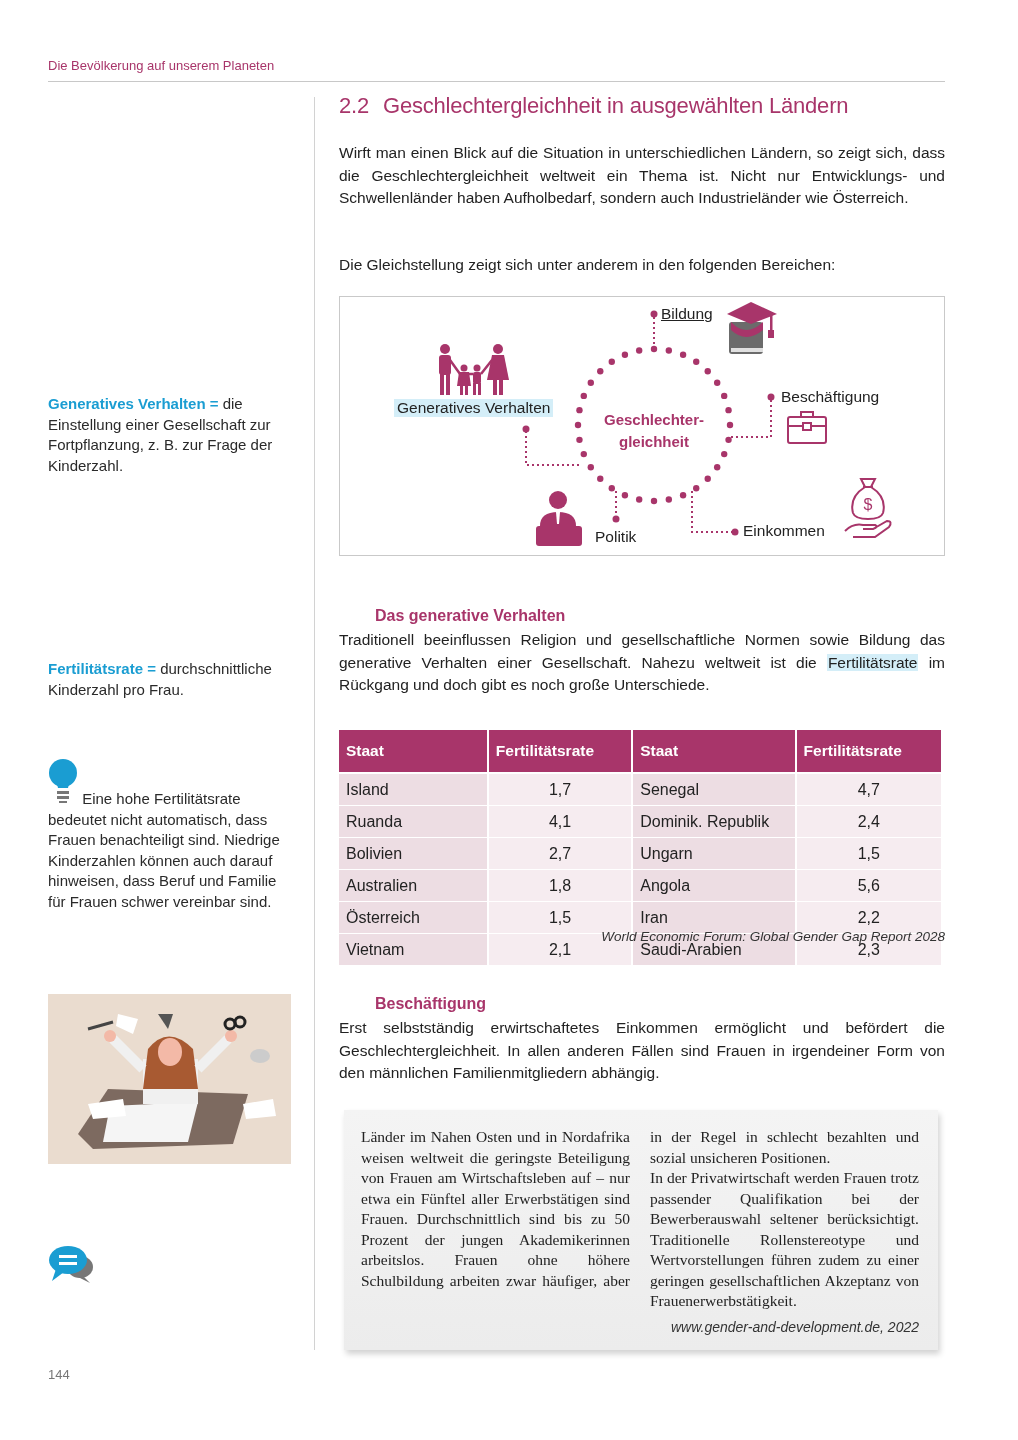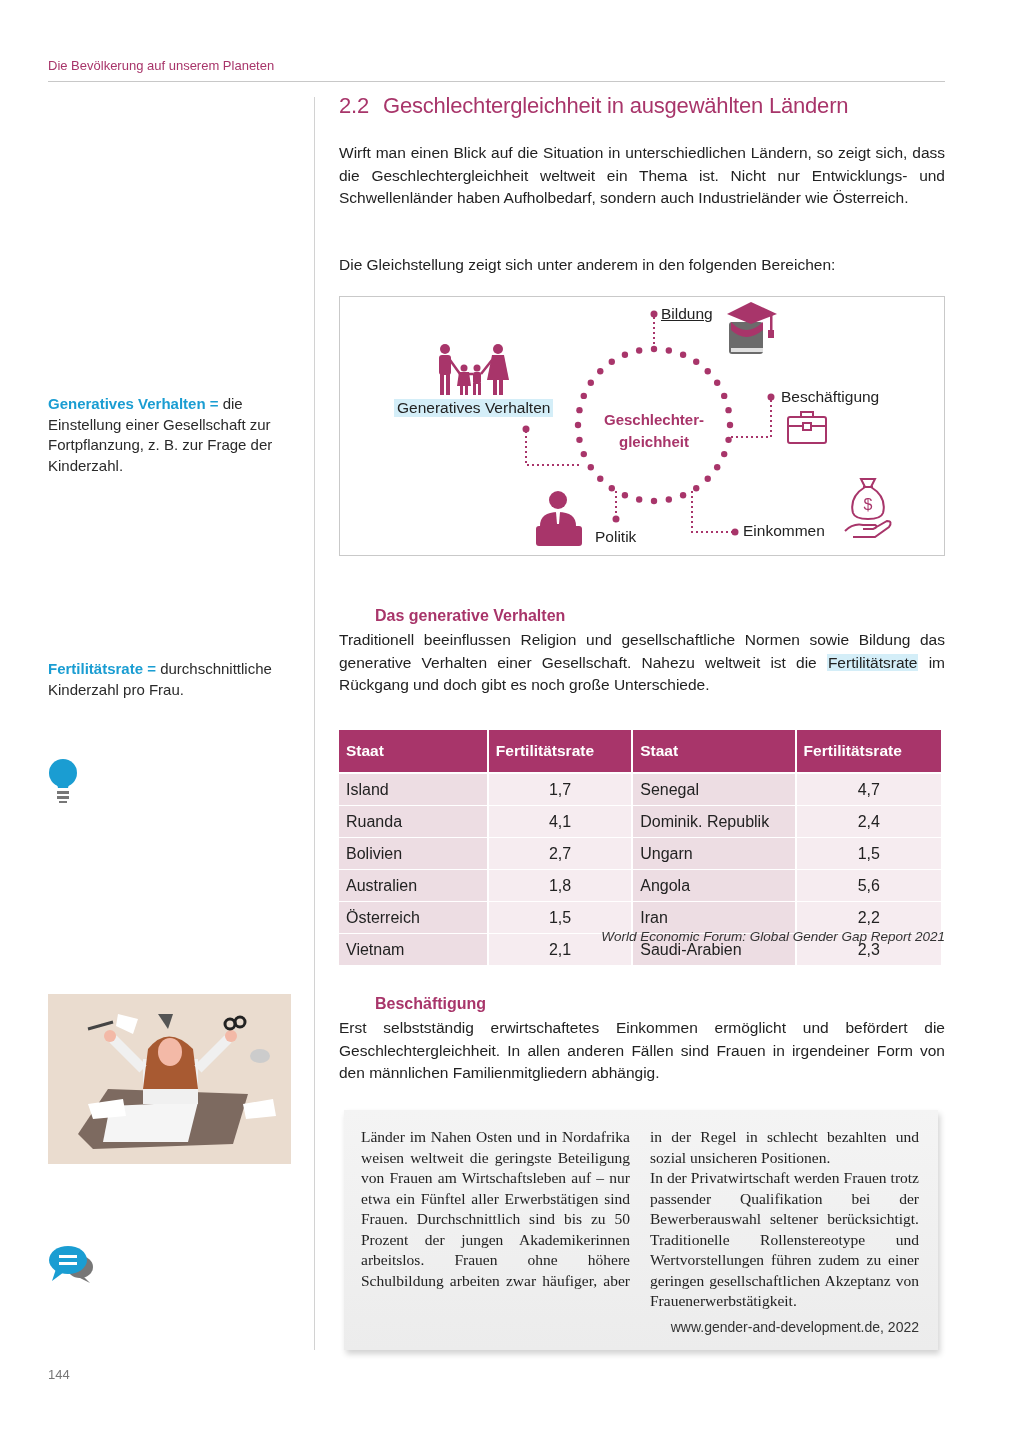--- a/index.html
+++ b/index.html
@@ -32,21 +32,21 @@
   table.fert th { background: #a8356a; color: #fff; font-size: 15.5px; text-align: left; font-weight: bold; padding: 12px 7px; height: 27px; border-bottom: 2px solid #fff; }
   table.fert td { font-size: 16px; height: 32px; padding: 0 7px; border-bottom: 1.5px solid #fff; color: #222; }
   table.fert td.c-name { background: #eddde3; }
   table.fert td.c-val { background: #f6ecf0; text-align: center; }
   .source { position: absolute; right: 73px; font-style: italic; font-size: 13.5px; color: #333; }
 
   
   .quote { position: absolute; left: 344px; top: 1110px; width: 594px; height: 240px; background: linear-gradient(180deg,#f4f4f4,#ececec); box-shadow: 2px 4px 6px rgba(0,0,0,0.18); }
   .quote-cols { position: absolute; left: 17px; top: 17px; width: 558px; column-count: 2; column-gap: 20px; font-family: "Liberation Serif", serif; font-size: 15.5px; line-height: 20.5px; text-align: justify; color: #222; height: 186px; column-fill: auto; }
   .quote-cols p { margin: 0; }
-  .quote-src { position: absolute; right: 19px; top: 209px; font-size: 14px; color: #333; }
+  .quote-src { position: absolute; right: 19px; top: 209px; font-style: italic; font-size: 14px; color: #333; }
 
   .illustration { position: absolute; left: 48px; top: 994px; width: 243px; height: 170px; background: #eadccf; }
   .page-number { position: absolute; left: 48px; top: 1367px; font-size: 13px; color: #777; }
   .icon-inline { display: inline-block; vertical-align: bottom; }
 </style>
 </head>
 <body>
 
 <div class="running-head">Die Bevölkerung auf unserem Planeten</div>
 <div class="head-rule"></div>
@@ -62,20 +62,21 @@
 <div class="sidebar-block" style="top:758px;">
   <span class="icon-inline">
     <svg width="30" height="46" viewBox="0 0 30 46">
       <circle cx="15" cy="15" r="14" fill="#1a9dd2"></circle>
       <path d="M8 22 Q15 34 22 22 L20 30 L10 30 Z" fill="#1a9dd2"></path>
       <rect x="9" y="33" width="12" height="3" fill="#777"></rect>
       <rect x="9" y="38" width="12" height="3" fill="#777"></rect>
       <rect x="11" y="43" width="8" height="2" fill="#777"></rect>
     </svg>
   </span>
+  <span>Eine hohe Fertilitätsrate bedeutet nicht automatisch, dass Frauen benachteiligt sind. Niedrige Kinderzahlen können auch darauf hinweisen, dass Beruf und Familie für Frauen schwer vereinbar sind.</span>
 </div>
 
 <div class="illustration">
   <svg width="243" height="170" viewBox="0 0 243 170">
     <polygon points="30,140 60,95 200,100 185,150 45,155" fill="#7d6a60"></polygon>
     <polygon points="62,112 150,108 140,148 55,148" fill="#f5f5f5"></polygon>
     <rect x="95" y="65" width="55" height="45" fill="#f0f0f0"></rect>
     <path d="M100 55 Q120 30 145 55 L150 95 L95 95 Z" fill="#a85a32"></path>
     <ellipse cx="122" cy="58" rx="12" ry="14" fill="#f3b9a7"></ellipse>
     <path d="M95 75 L65 45" stroke="#f0f0f0" stroke-width="10"></path>
@@ -280,21 +281,21 @@
         <td class="c-val">2,2</td>
       </tr>
       <tr>
         <td class="c-name">Vietnam</td>
         <td class="c-val">2,1</td>
         <td class="c-name">Saudi-Arabien</td>
         <td class="c-val">2,3</td>
       </tr>
     </tbody>
 </table>
-<div class="source" style="top:929px;">World Economic Forum: Global Gender Gap Report 2021</div>
+<div class="source" style="top:929px;">World Economic Forum: Global Gender Gap Report 2028</div>
 
 <div class="main" style="top:995px;">
   <div class="subhead">Beschäftigung</div>
   <div class="body-text">Erst selbstständig erwirtschaftetes Einkommen ermöglicht und befördert die Geschlechtergleichheit. In allen anderen Fällen sind Frauen in irgendeiner Form von den männlichen Familienmitgliedern abhängig.</div>
 </div>
 
 <div class="quote">
   <div class="quote-cols">
     <p>Länder im Nahen Osten und in Nordafrika weisen weltweit die geringste Beteiligung von Frauen am Wirtschaftsleben auf – nur etwa ein Fünftel aller Erwerbstätigen sind Frauen. Durchschnittlich sind bis zu 50 Prozent der jungen Akademikerinnen arbeitslos. Frauen ohne höhere Schulbildung arbeiten zwar häufiger, aber in der Regel in schlecht bezahlten und sozial unsicheren Positionen.</p>
     <p>In der Privatwirtschaft werden Frauen trotz passender Qualifikation bei der Bewerberauswahl seltener berücksichtigt. Traditionelle Rollenstereotype und Wertvorstellungen führen zudem zu einer geringen gesellschaftlichen Akzeptanz von Frauenerwerbstätigkeit.</p>

